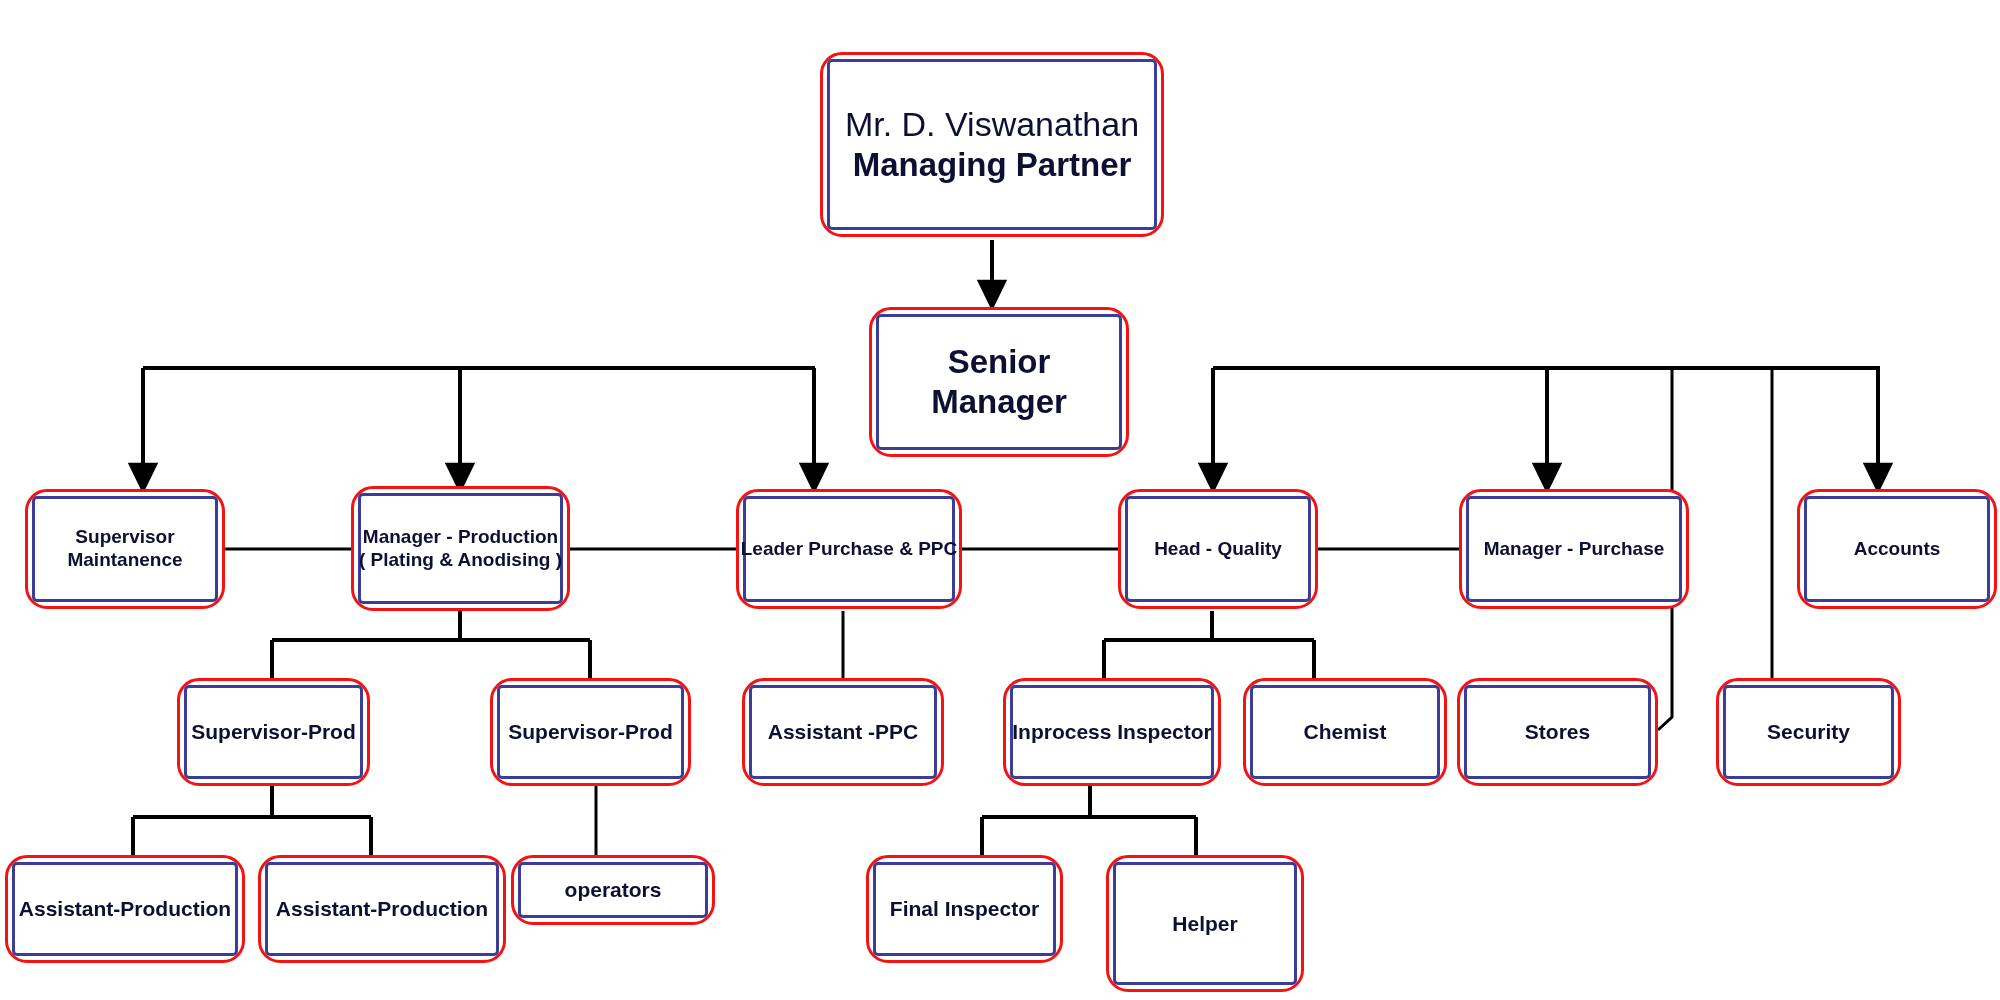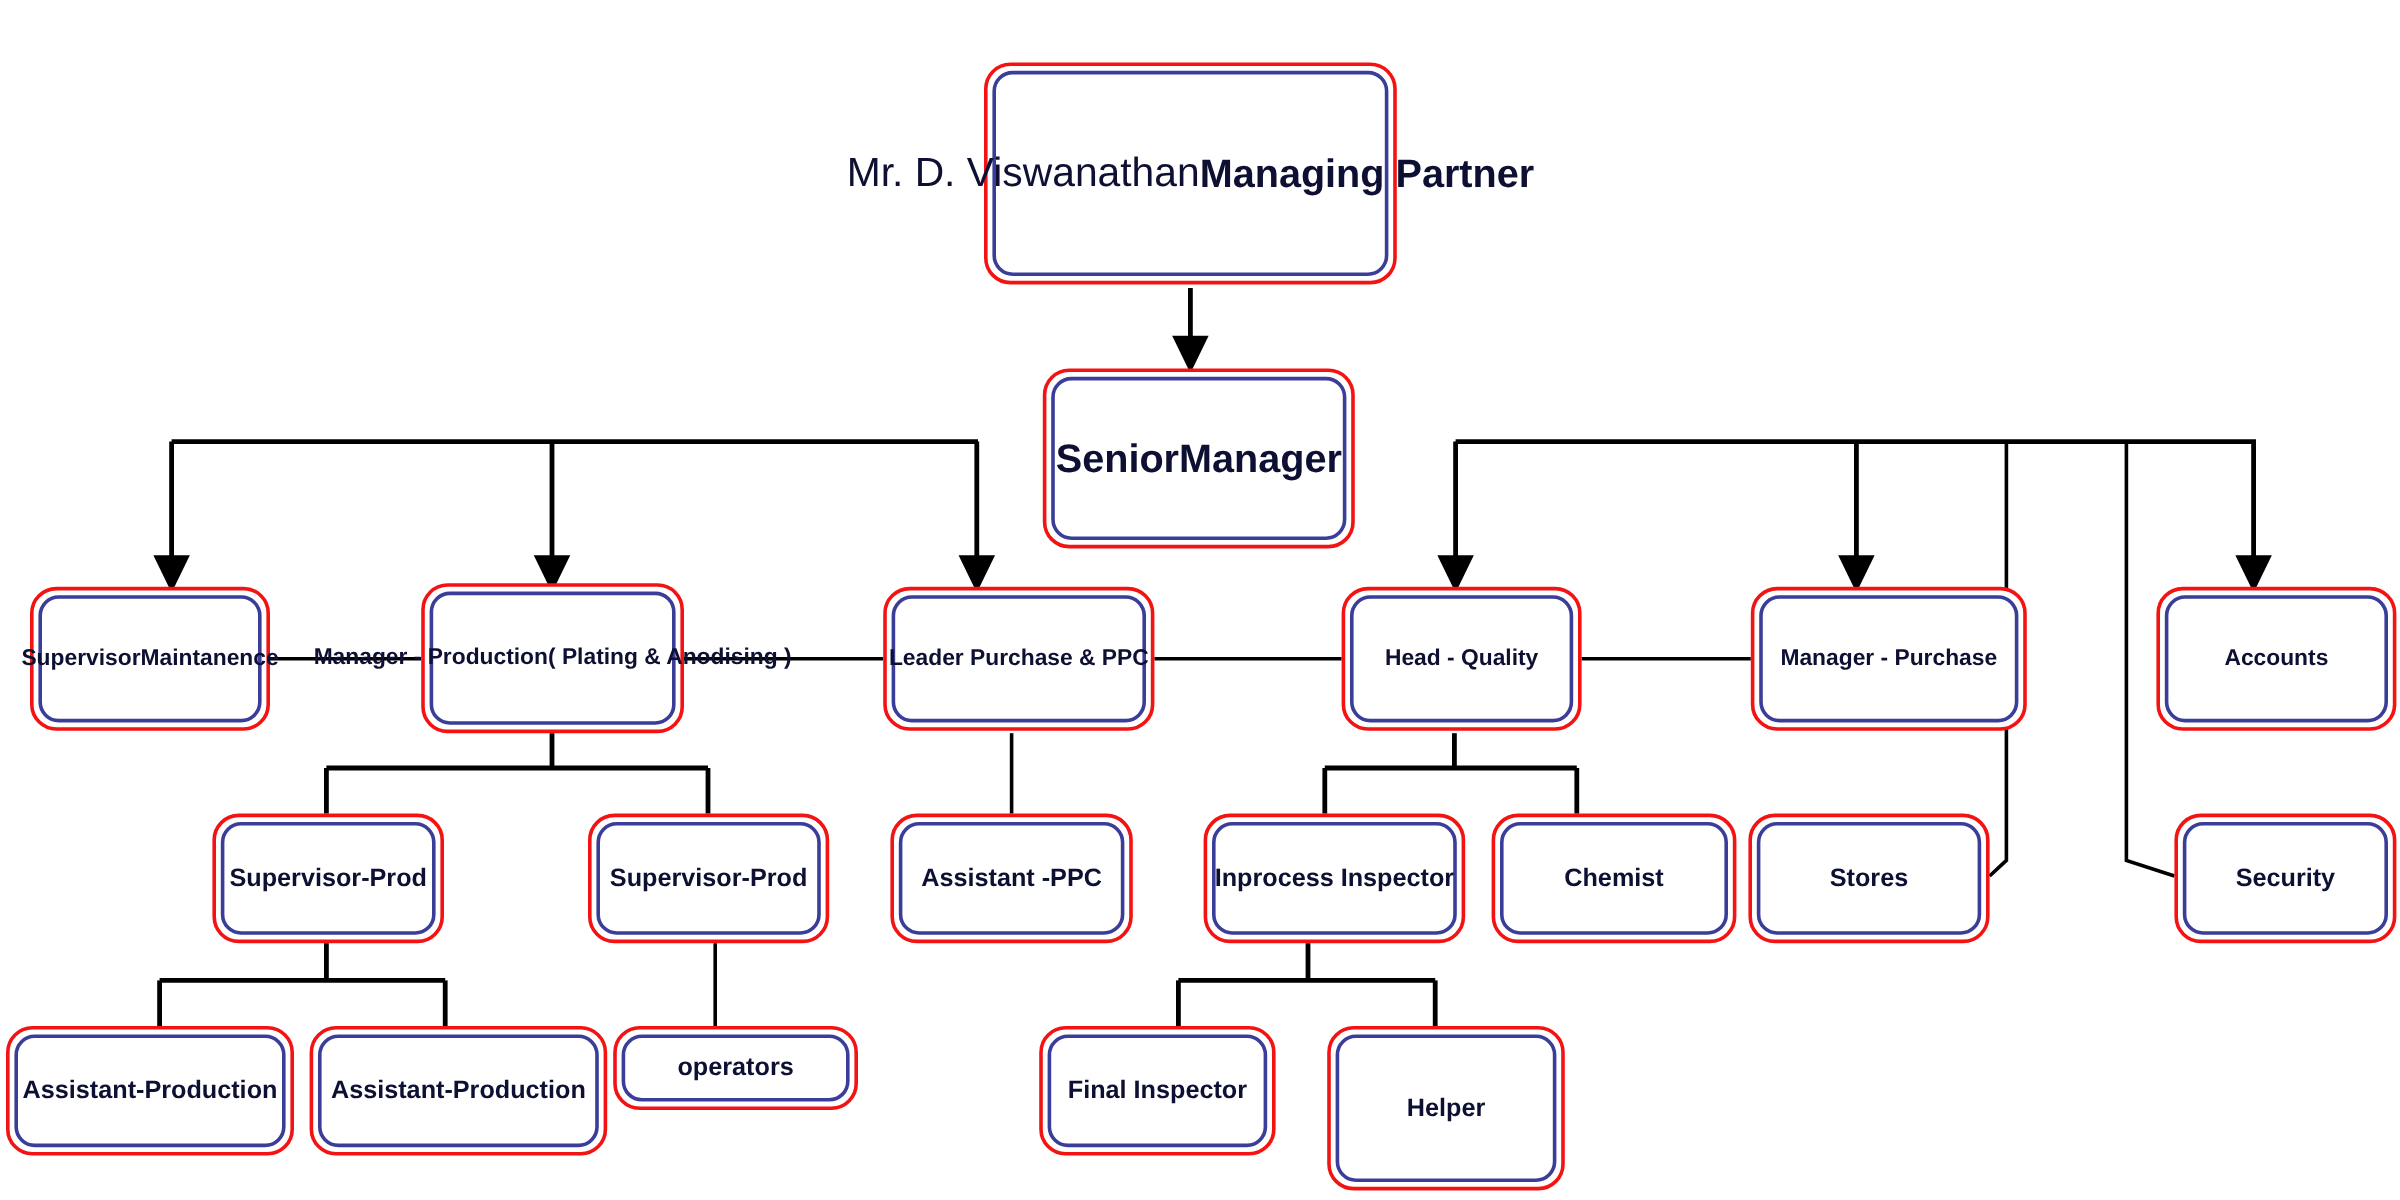--- a/index.html
+++ b/index.html
@@ -32,24 +32,24 @@
     border-radius: 22px;
     background: #ffffff;
     padding: 4px;
     z-index: 5;
   }
   .node-inner {
     width: 100%;
     height: 100%;
     box-sizing: border-box;
     border: 3px solid #3b3e98;
-    border-radius: 17px;
+    border-radius: 5px;
     background: #ffffff;
     display: flex;
-    flex-direction: row;
+    flex-direction: column;
     align-items: center;
     justify-content: center;
     text-align: center;
     color: #0d1033;
     line-height: 1.2;
     padding: 2px 6px;
   }
   .node-line {
     display: block;
     white-space: nowrap;
@@ -189,21 +189,21 @@
       <div class="node sz-xs" style="left: 1243px; top: 678px; width: 204px; height: 108px;">
         <div class="node-inner">
           <span class="node-line ln-0">Chemist</span>
         </div>
       </div>
       <div class="node sz-xs" style="left: 1457px; top: 678px; width: 201px; height: 108px;">
         <div class="node-inner">
           <span class="node-line ln-0">Stores</span>
         </div>
       </div>
-      <div class="node sz-xs" style="left: 1812px; top: 678px; width: 185px; height: 108px;">
+      <div class="node sz-xs" style="left: 1716px; top: 678px; width: 185px; height: 108px;">
         <div class="node-inner">
           <span class="node-line ln-0">Security</span>
         </div>
       </div>
       <div class="node sz-xs" style="left: 5px; top: 855px; width: 240px; height: 108px;">
         <div class="node-inner">
           <span class="node-line ln-0">Assistant-Production</span>
         </div>
       </div>
       <div class="node sz-xs" style="left: 258px; top: 855px; width: 248px; height: 108px;">

